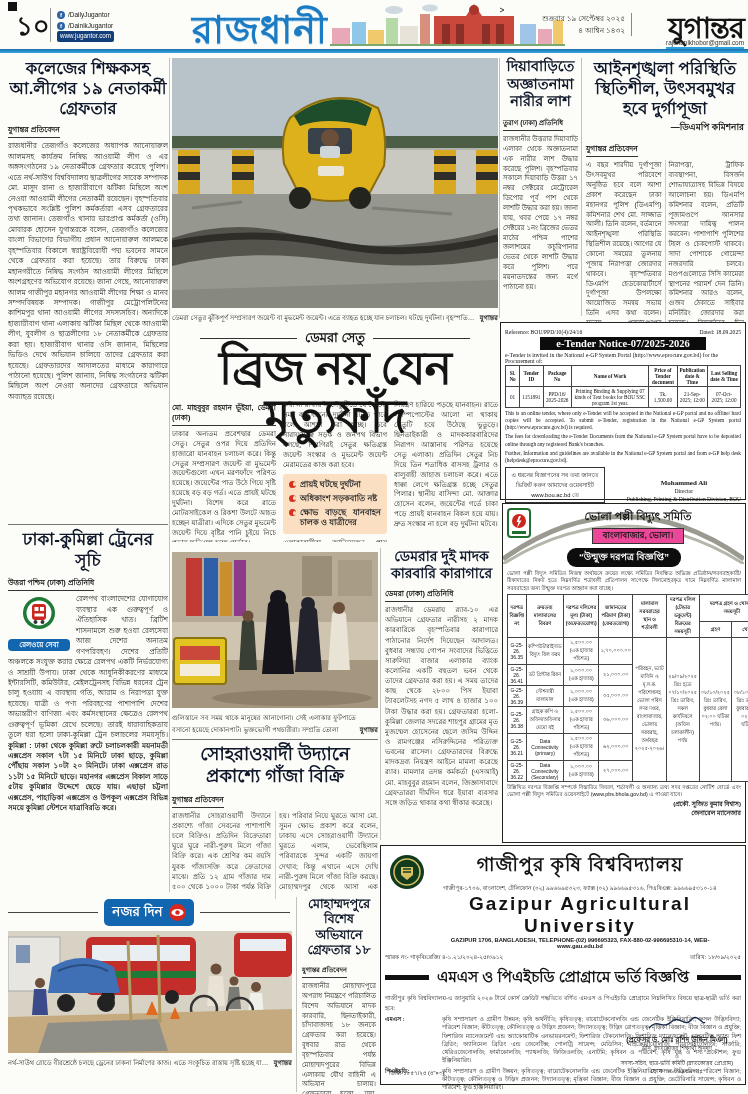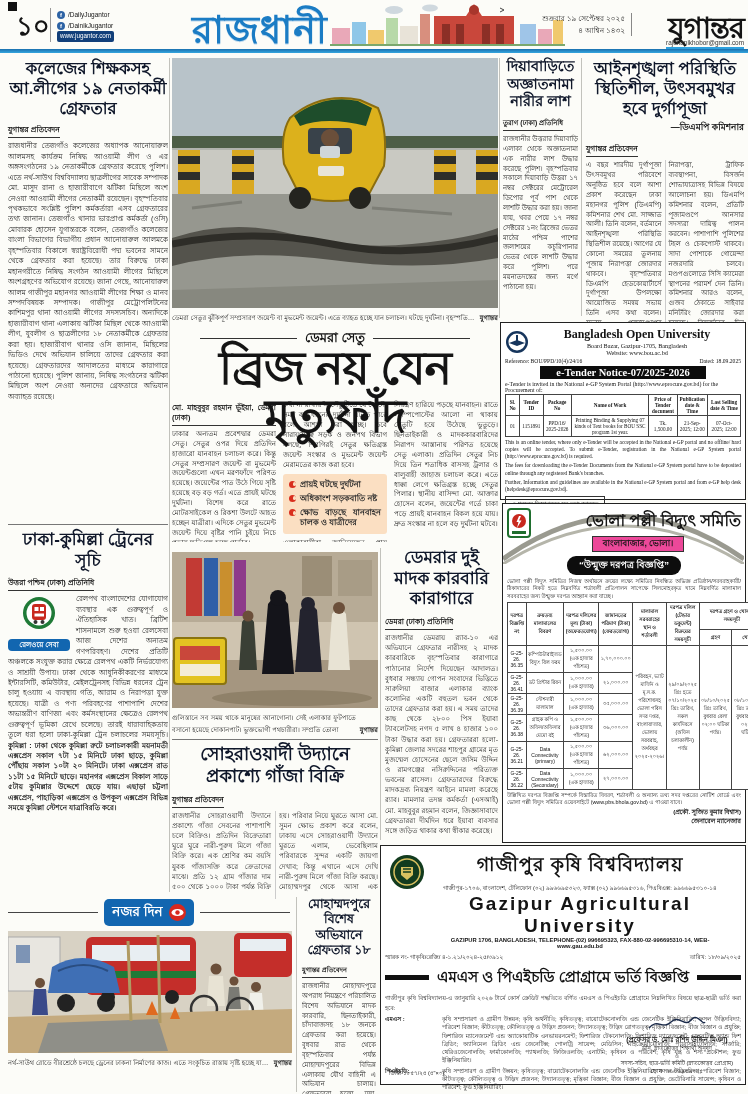--- a/index.html
+++ b/index.html
@@ -55,21 +55,21 @@
   .bou-sub{font-size:6.2px;text-align:center}
   .bou-ref{display:flex;justify-content:space-between;font-size:5.6px;margin-top:2px}
   .bou-title{display:table;margin:2px auto;background:#0c0c0c;color:#fff;font-size:10.5px;font-weight:bold;padding:1px 16px}
   .bou .tbl{font-size:5.2px}
   .bou-note{font-size:5.3px;text-align:justify;line-height:1.35;margin-top:2px}
   .bou-bottom{display:flex;justify-content:space-between;align-items:flex-end;margin-top:3px}
   .bou-box{border:1px solid #333;font-size:5.8px;width:100px;padding:2px;text-align:center;font-family:"Liberation Sans",sans-serif}
   .bou-sign{text-align:center;font-size:5.6px;line-height:1.35}
 
   
-  .bh-org{font-size:16px;font-weight:800;text-align:right;position:relative;z-index:1}
+  .bh-org{font-size:11px;font-weight:800;text-align:center;position:relative;z-index:1}
   .bh-place{display:table;margin:1px auto;border:1px solid #333;font-size:8.5px;font-weight:bold;padding:0 10px;background:#ec4899;position:relative;z-index:1}
   .bh-title{display:table;margin:3px auto;background:#0d0d0d;color:#fff;border-radius:9px;font-size:9.5px;font-weight:bold;padding:2px 12px;position:relative;z-index:1}
   .bh-intro{font-size:5.4px;line-height:1.35;text-align:justify;margin:2px 0;position:relative;z-index:1}
   .bhola .tbl{font-size:5px;position:relative;z-index:1;background:#fff}
   .bh-foot{font-size:5.4px;line-height:1.35;text-align:justify;margin-top:2px}
   .bh-sign{text-align:right;font-size:6.2px;font-weight:bold;line-height:1.4;margin-top:2px}
 
   
   .gau-bnname{font-size:19px;font-weight:900;text-align:center;letter-spacing:1px}
   .gau-bnaddr{font-size:5.8px;text-align:center;margin-top:1px}
@@ -289,52 +289,39 @@
   </div>
   <div class="hrule" style="left:172px;top:739px;width:206px"></div>
 
   <div class="abs" style="left:172px;top:744px;width:206px">
     <div class="hl" style="font-size:18px">সোহরাওয়ার্দী উদ্যানে প্রকাশ্যে গাঁজা বিক্রি</div>
     <div><span class="byline">যুগান্তর প্রতিবেদন</span></div>
     <div class="body jus hideover" style="height:88px;column-count:2;column-gap:8px;column-rule:1px solid #ccc;font-size:7px">রাজধানীর সোহরাওয়ার্দী উদ্যানে প্রকাশ্যে গাঁজা সেবনের পাশাপাশি চলে বিক্রিও। প্রতিদিন বিক্রেতারা ঘুরে ঘুরে নারী-পুরুষ মিলে গাঁজা বিক্রি করে। এক শ্রেণির কম বয়সি যুবক গাঁজাসক্তি করে ক্রেতাদের মাঝে। প্রতি ১২ গ্রাম গাঁজার দাম ৫০০ থেকে ১০০০ টাকা পর্যন্ত বিক্রি হয়। পরিবার নিয়ে ঘুরতে আসা মো. সুমন ক্ষোভ প্রকাশ করে বলেন, ঢাকায় এসে সোহরাওয়ার্দী উদ্যানে ঘুরতে এলাম, ভেবেছিলাম পরিবারকে সুন্দর একটি জায়গা দেখাব; কিন্তু এখানে এসে দেখি নারী-পুরুষ মিলে গাঁজা বিক্রি করছে। মোহাম্মদপুর থেকে আসা এক অভিভাবক বলেন, বাচ্চার পাশে বসে পথ দেখিয়ে সেবন করছে, তারা জিজ্ঞেস করছে ‘এরা কী করছে’ আমি লজ্জায় কী উত্তর দেব। শাহবাগ থানার ভারপ্রাপ্ত কর্মকর্তা জানান, অভিযান চালিয়ে জড়িতদের বিরুদ্ধে ব্যবস্থা নেওয়া হবে।</div>
   </div>
 
   <div class="abs" style="left:385px;top:548px;width:113px">
-    <div class="hl" style="font-size:17px">ডেমরার দুই মাদক কারবারি কারাগারে</div>
+    <div class="hl" style="font-size:14px">ডেমরার দুই মাদক কারবারি কারাগারে</div>
     <div><span class="byline">ডেমরা (ঢাকা) প্রতিনিধি</span></div>
     <div class="body jus hideover" style="height:226px;font-size:7px">রাজধানীর ডেমরায় র‌্যাব-১০ এর অভিযানে গ্রেফতার নারীসহ ২ মাদক কারবারিকে বৃহস্পতিবার কারাগারে পাঠানোর নির্দেশ দিয়েছেন আদালত। বুধবার সন্ধ্যায় গোপন সংবাদের ভিত্তিতে সারুলিয়া বাজার এলাকার ব্যাংক কলোনির একটি বহুতল ভবন থেকে তাদের গ্রেফতার করা হয়। এ সময় তাদের কাছ থেকে ২৮০০ পিস ইয়াবা ট্যাবলেটসহ নগদ ৫ লাখ ৪ হাজার ১০০ টাকা উদ্ধার করা হয়। গ্রেফতাররা হলো- কুমিল্লা জেলার সদরের শাহপুর গ্রামের মৃত মুজম্মেল হোসেনের ছেলে জসিম উদ্দিন ও রামগঞ্জের নসিরুদ্দিনের পরিত্যক্ত ভবনের রাসেল। গ্রেফতারদের বিরুদ্ধে মাদকদ্রব্য নিয়ন্ত্রণ আইনে মামলা করেছে র‌্যাব। মামলার তদন্ত কর্মকর্তা (এসআই) মো. মাহবুবুর রহমান বলেন, জিজ্ঞাসাবাদে গ্রেফতাররা দীর্ঘদিন ধরে ইয়াবা ব্যবসার সঙ্গে জড়িত থাকার কথা স্বীকার করেছে।</div>
   </div>
 
   <div class="abs" style="left:503px;top:58px;width:75px">
     <div class="hl" style="font-size:14.5px">দিয়াবাড়িতে অজ্ঞাতনামা নারীর লাশ</div>
     <div><span class="byline" style="font-size:6.8px">তুরাগ (ঢাকা) প্রতিনিধি</span></div>
     <div class="body jus hideover" style="height:186px;font-size:6.8px">রাজধানীর উত্তরার দিয়াবাড়ি এলাকা থেকে অজ্ঞাতনামা এক নারীর লাশ উদ্ধার করেছে পুলিশ। বৃহস্পতিবার সকালে দিয়াবাড়ি উত্তরা ১৭ নম্বর সেক্টরের মেট্রোরেল ডিপোর পূর্ব পাশ থেকে লাশটি উদ্ধার করা হয়। জানা যায়, খবর পেয়ে ১৭ নম্বর সেক্টরের ১নং ব্রিজের ভেতর মাঠের পশ্চিম পাশের জলাশয়ের কচুরিপানার ভেতর থেকে লাশটি উদ্ধার করে পুলিশ। পরে ময়নাতদন্তের জন্য মর্গে পাঠানো হয়।</div>
   </div>
 
   <div class="abs" style="left:586px;top:58px;width:158px">
     <div class="hl" style="font-size:16.5px">আইনশৃঙ্খলা পরিস্থিতি স্থিতিশীল, উৎসবমুখর হবে দুর্গাপূজা</div>
     <div style="text-align:right;font-weight:bold;font-size:9px;margin:2px 0">—ডিএমপি কমিশনার</div>
     <div><span class="byline">যুগান্তর প্রতিবেদন</span></div>
     <div class="body jus hideover" style="height:168px;column-count:2;column-gap:7px;column-rule:1px solid #ccc;font-size:6.8px">এ বছর শারদীয় দুর্গাপূজা উৎসবমুখর পরিবেশে অনুষ্ঠিত হবে বলে আশা প্রকাশ করেছেন ঢাকা মহানগর পুলিশ (ডিএমপি) কমিশনার শেখ মো. সাজ্জাত আলী। তিনি বলেন, বর্তমানে আইনশৃঙ্খলা পরিস্থিতি স্থিতিশীল রয়েছে। আগের যে কোনো সময়ের তুলনায় পূজায় নিরাপত্তা জোরদার থাকবে। বৃহস্পতিবার ডিএমপি হেডকোয়ার্টার্সে দুর্গাপূজা উপলক্ষ্যে আয়োজিত সমন্বয় সভায় তিনি এসব কথা বলেন। সভায় পূজামণ্ডপের নিরাপত্তা, ট্রাফিক ব্যবস্থাপনা, বিসর্জন শোভাযাত্রাসহ বিভিন্ন বিষয়ে আলোচনা হয়। ডিএমপি কমিশনার বলেন, প্রতিটি পূজামণ্ডপে আনসার সদস্যরা দায়িত্ব পালন করবেন। পাশাপাশি পুলিশের টহল ও চেকপোস্ট থাকবে। সাদা পোশাকে গোয়েন্দা নজরদারি চলবে। মণ্ডপগুলোতে সিসি ক্যামেরা স্থাপনের পরামর্শ দেন তিনি। কমিশনার আরও বলেন, গুজব ঠেকাতে সাইবার মনিটরিং জোরদার করা হয়েছে। বিসর্জনের দিন শোভাযাত্রার রুটে পর্যাপ্ত পুলিশ মোতায়েন থাকবে। যে কোনো প্রয়োজনে পুলিশকে জানাতে অনুরোধ জানান তিনি।</div>
   </div>
 
   <div class="adbox bou" style="left:500px;top:322px;width:246px;height:178px">
-    <div style="display:flex;gap:4px;align-items:center">
-      <svg width="24" height="24" viewBox="0 0 24 24">
-        <circle cx="12" cy="12" r="11" fill="#16355c"></circle>
-          <circle cx="12" cy="12" r="8.5" fill="#fff"></circle>
-        <path d="M4 13 l8 -3 l8 3 l-8 3 Z" fill="#16355c"></path>
-          <path d="M12 5 l0 6" stroke="#16355c" stroke-width="2"></path>
-      </svg>
-      <div style="flex:1">
-        <div class="bou-name">Bangladesh Open University</div>
-        <div class="bou-sub">Board Bazar, Gazipur-1705, Bangladesh</div>
-        <div class="bou-sub">Website: www.bou.ac.bd</div>
-      </div>
-    </div>
     <div class="bou-ref">
       <span>Reference: BOU/PPD/10(4)/24/16</span>
       <span>Dated: 18.09.2025</span>
     </div>
     <div class="bou-title">e-Tender Notice-07/2025-2026</div>
     <div style="font-size:5.8px">e-Tender is invited in the National e-GP System Portal (http://www.eprocure.gov.bd) for the Procurement of:</div>
     <table class="tbl" style="margin-top:1px">
       <thead>
         <tr>
           <th style="width:6%">Sl. No</th>

